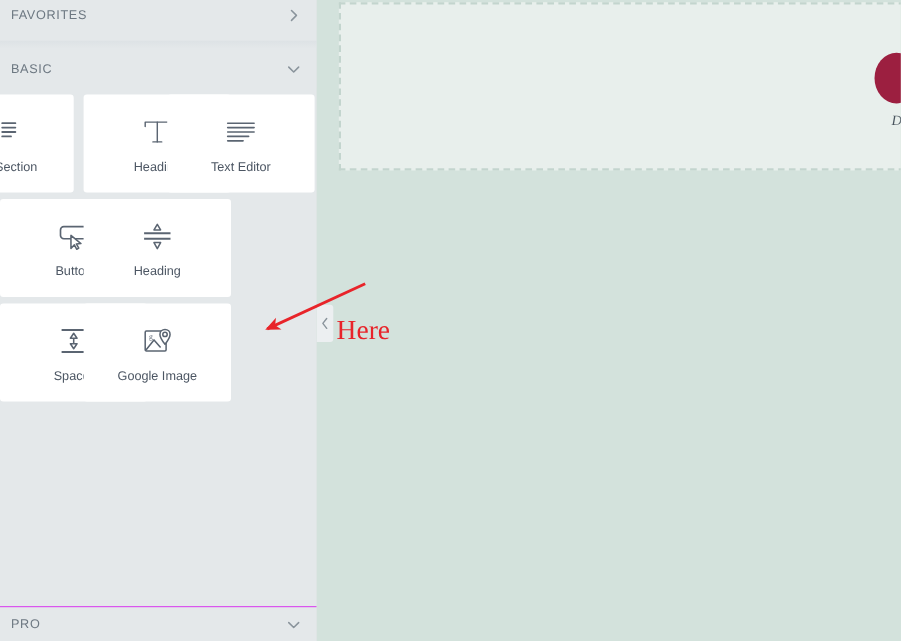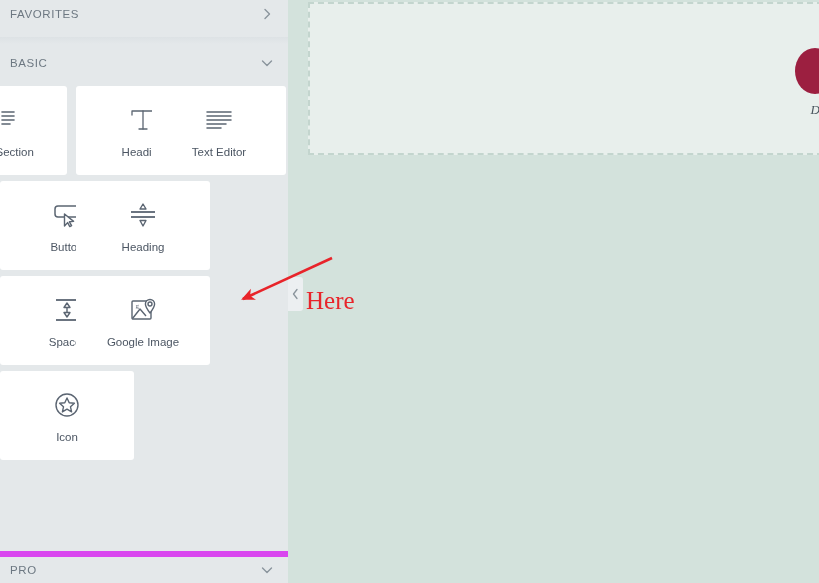--- a/index.html
+++ b/index.html
@@ -127,21 +127,21 @@
     text-align: center;
     line-height: 1;
   }
 
   .section-header.pro {
     position: absolute;
     bottom: 0;
     left: 0;
     right: 0;
     height: 32px;
-    border-top: 6px solid #d946ef;
+    border-top: 1px solid #d946ef;
   }
 
   
   #collapse-handle {
     position: absolute;
     left: 288px;
     top: 277px;
     width: 15px;
     height: 34px;
     background: #eceff1;
@@ -329,29 +329,20 @@
             <rect x="3" y="5" width="19" height="18" rx="1"></rect>
             <path d="M3.5 22.5 L11 13 L17 20"></path>
             <text x="6.4" y="12.4" font-size="7" fill="#5b6572" stroke="none" font-family="Liberation Serif, serif">g</text>
             <path d="M21 3.5 C23.6 3.5 25.6 5.5 25.6 8 C25.6 11 21 17 21 17 C21 17 16.4 11 16.4 8 C16.4 5.5 18.4 3.5 21 3.5 Z" fill="#ffffff"></path>
             <circle cx="21" cy="8" r="2"></circle>
           </svg>
         </span>
         <span class="widget-label">Google Image</span>
       </div>
 
-      <div class="widget-card">
-        <span class="widget-icon">
-          <svg width="28" height="28" viewBox="0 0 28 28" fill="none" stroke="#5b6572" stroke-width="1.4" stroke-linejoin="round">
-            <circle cx="14" cy="14" r="11"></circle>
-            <path d="M14 7 L16.2 11.8 L21.4 12.3 L17.5 15.8 L18.6 20.9 L14 18.2 L9.4 20.9 L10.5 15.8 L6.6 12.3 L11.8 11.8 Z"></path>
-          </svg>
-        </span>
-        <span class="widget-label">Icon</span>
-      </div>
 
     </div>
 
     <div class="section-header pro">
       <span class="title">PRO</span>
       <span class="chev">
         <svg width="14" height="14" viewBox="0 0 14 14" fill="none" stroke="#8a949c" stroke-width="1.4" stroke-linecap="round" stroke-linejoin="round">
             <polyline points="2.5,5 7,9.5 11.5,5"></polyline>
           </svg>
       </span>

